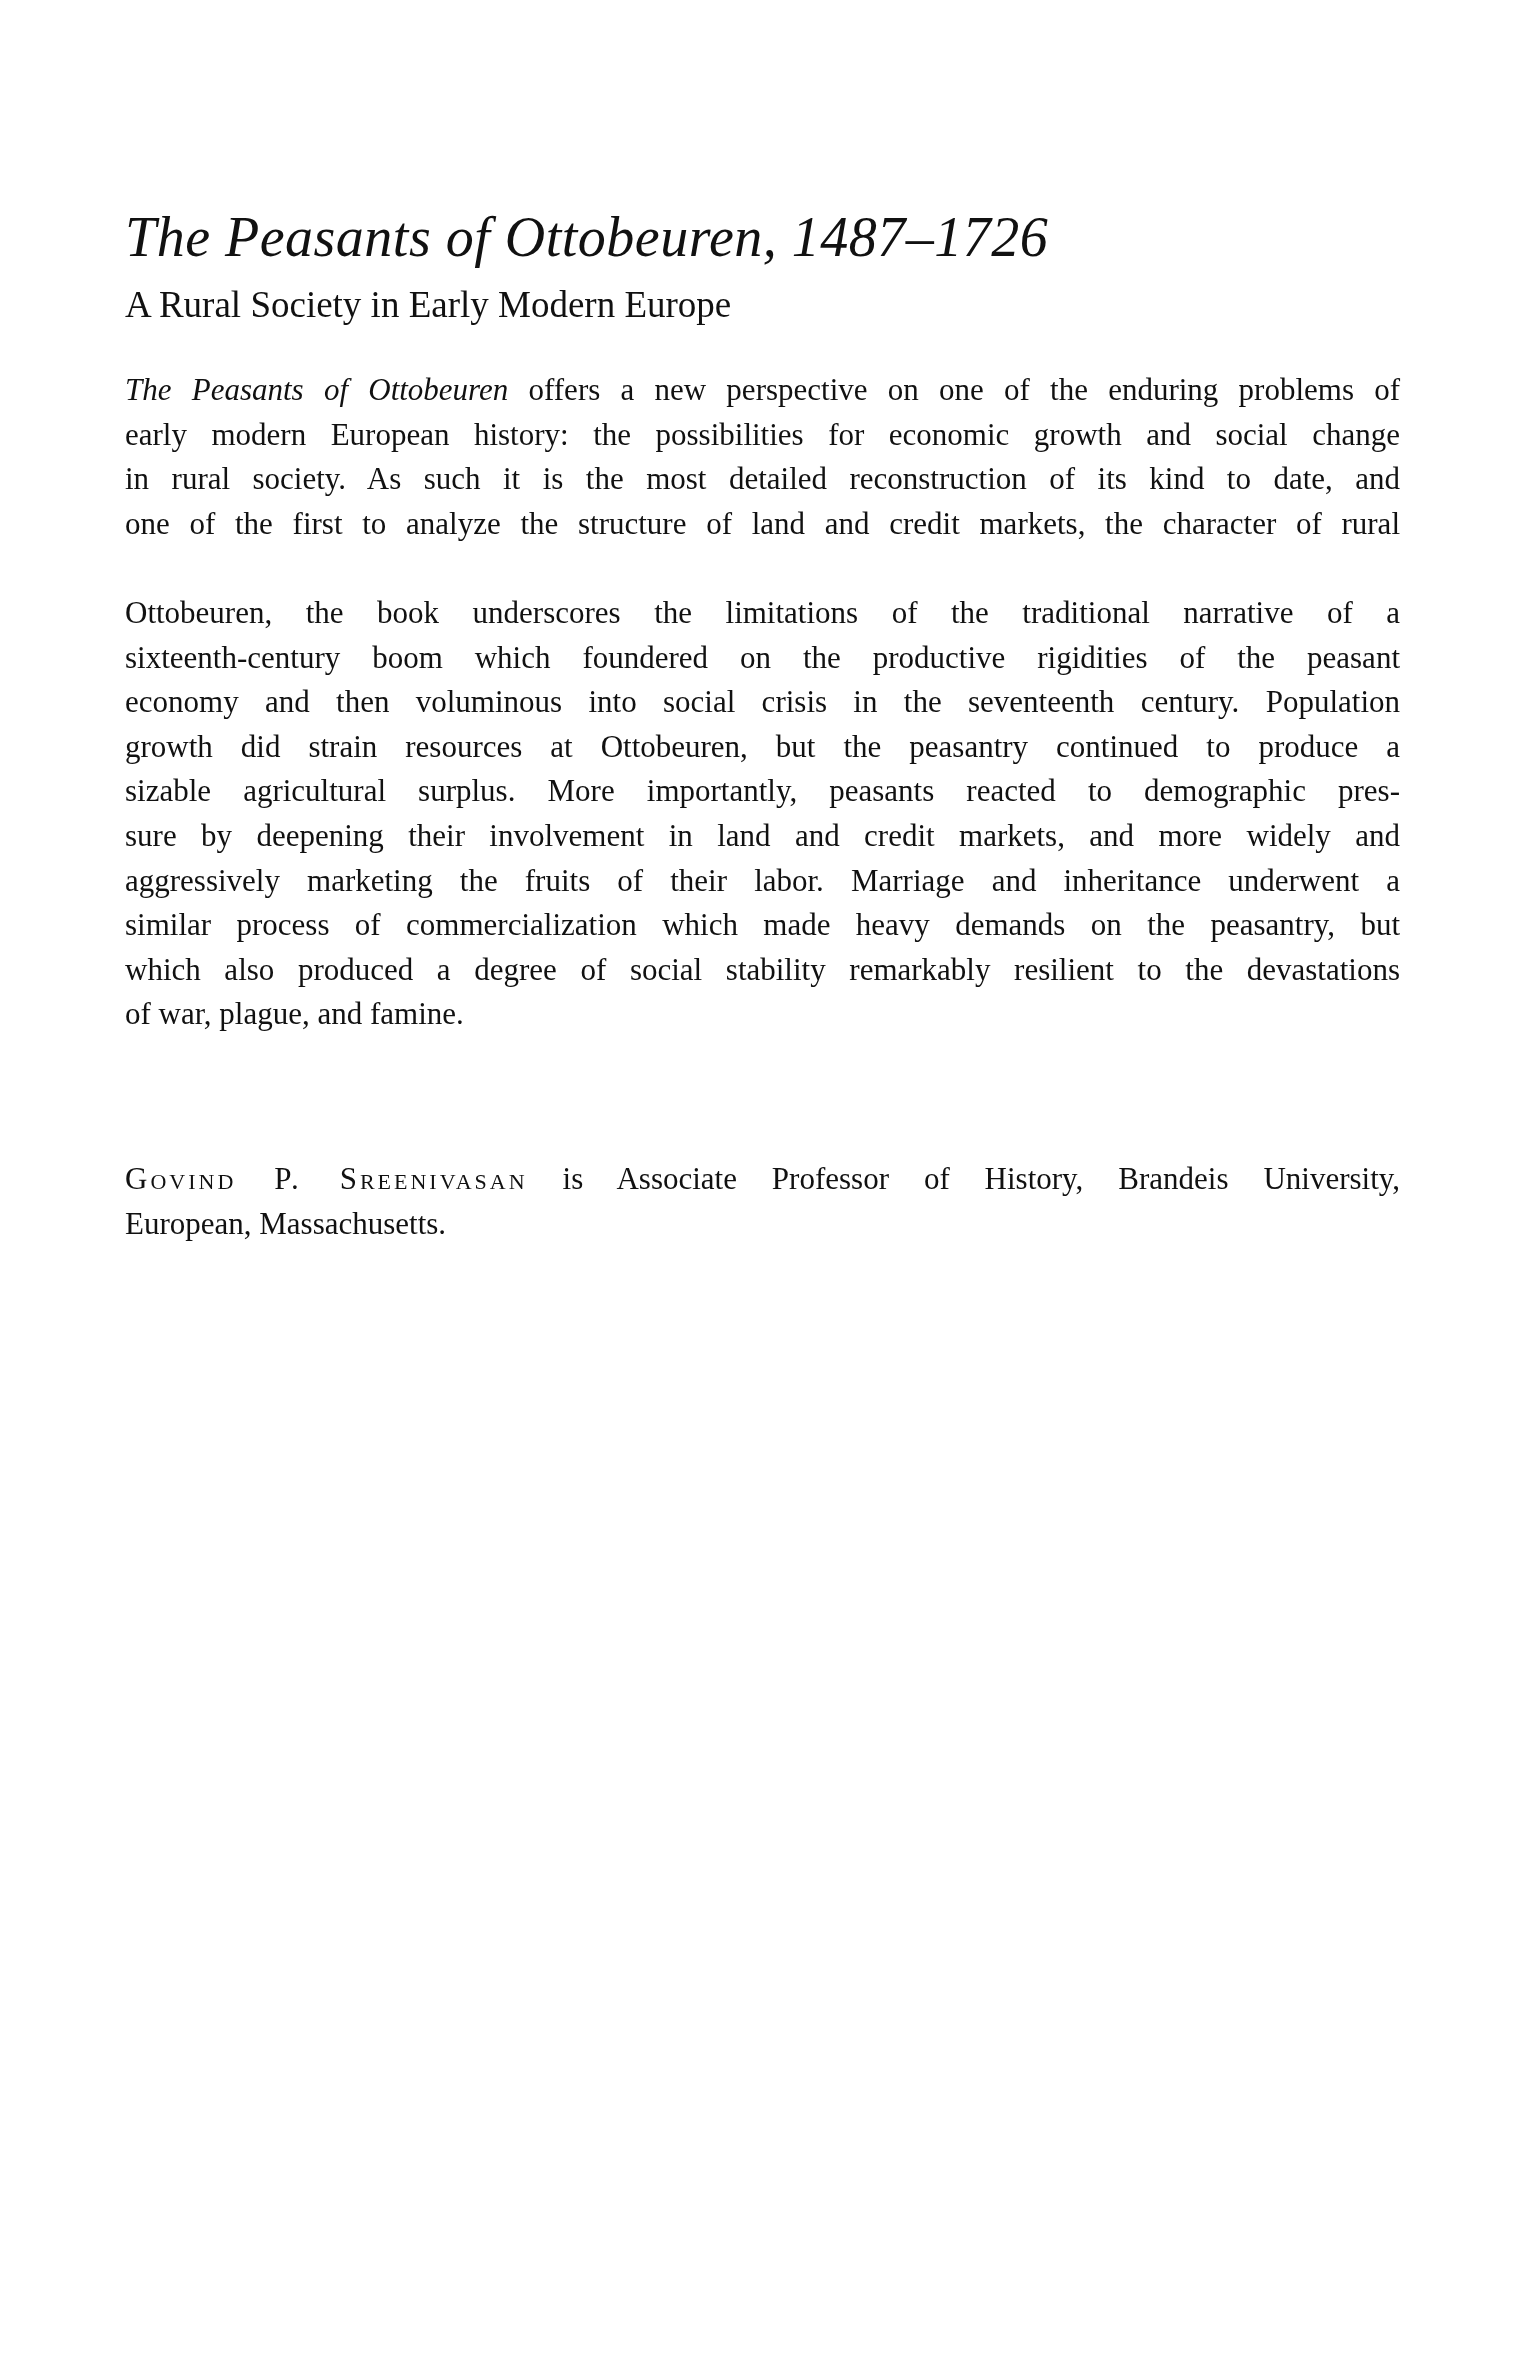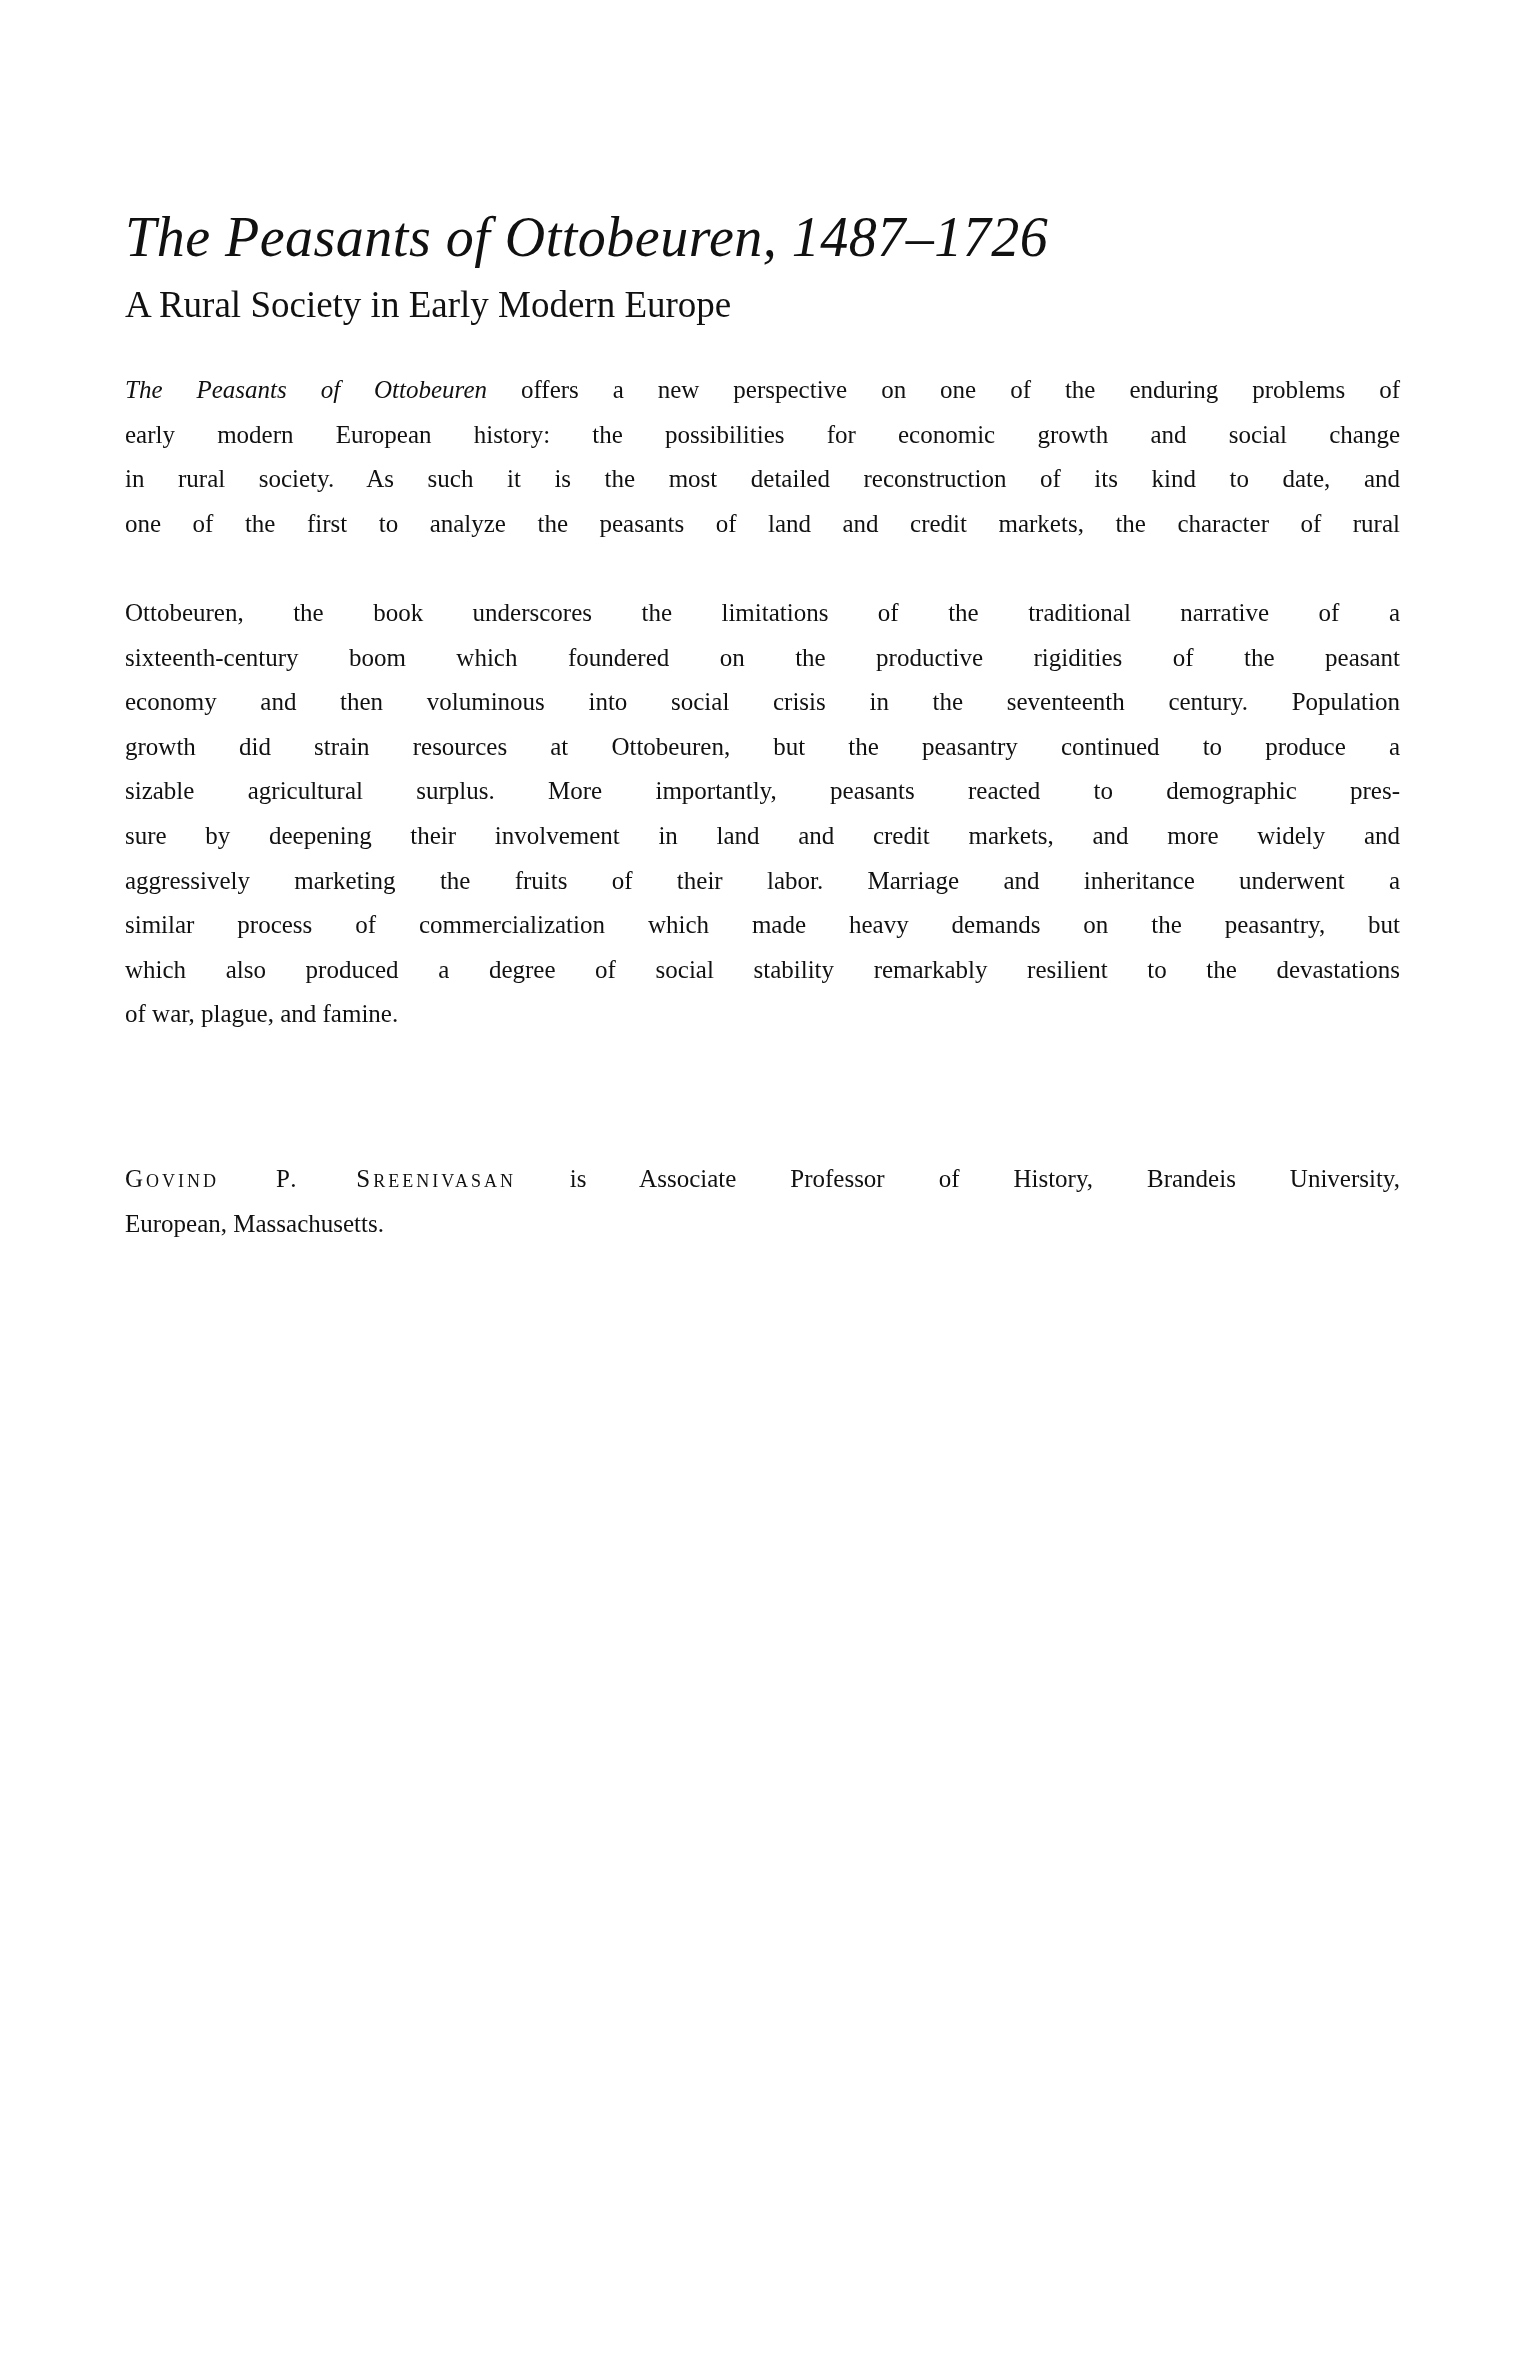--- a/index.html
+++ b/index.html
@@ -3,21 +3,21 @@
 <meta charset="utf-8">
 <style>
   html, body { margin: 0; padding: 0; background: #ffffff; }
   body { width: 1529px; height: 2371px; position: relative; overflow: hidden;
          font-family: "Liberation Serif", "DejaVu Serif", serif; color: #111111; }
   .page { position: absolute; left: 0; top: 0; width: 1529px; height: 2371px; background: #ffffff; }
   .title { position: absolute; left: 125px; top: 205px; font-size: 56px; font-style: italic;
            line-height: 64px; white-space: nowrap; letter-spacing: 0.5px; }
   .subtitle { position: absolute; left: 125px; top: 283px; font-size: 37px; 
               line-height: 44px; white-space: nowrap; }
-  .body { position: absolute; left: 125px; width: 1275px; font-size: 25px; line-height: 44.6px; }
+  .body { position: absolute; left: 125px; width: 1275px; font-size: 31px; line-height: 44.6px; }
   .line { display: block; height: 44.6px; white-space: nowrap; text-align: justify;
           text-align-last: justify; overflow: visible; }
   .line.last { text-align-last: left; }
   .line.indent { padding-left: 30px; }
   .it { font-style: italic; }
   .sc { font-variant: small-caps; letter-spacing: 3px; }
   .p1 { top: 368px; }
   .p2 { top: 591px; }
   .bio { top: 1157px; }
 </style>
@@ -26,21 +26,21 @@
 
 <div class="page">
 
   <div class="title">The Peasants of Ottobeuren, 1487–1726</div>
   <div class="subtitle">A Rural Society in Early Modern Europe</div>
 
   <div class="body p1">
     <span class="line"><span class="it">The Peasants of Ottobeuren</span><span> offers a new perspective on one of the enduring problems of</span></span>
     <span class="line">early modern European history: the possibilities for economic growth and social change</span>
     <span class="line">in rural society. As such it is the most detailed reconstruction of its kind to date, and</span>
-    <span class="line">one of the first to analyze the peasants of land and credit markets, the character of rural</span>
+    <span class="line">one of the first to analyze the structure of land and credit markets, the character of rural</span>
   </div>
 
   <div class="body p2">
     <span class="line">Ottobeuren, the book underscores the limitations of the traditional narrative of a</span>
     <span class="line">sixteenth-century boom which foundered on the productive rigidities of the peasant</span>
     <span class="line">economy and then voluminous into social crisis in the seventeenth century. Population</span>
     <span class="line">growth did strain resources at Ottobeuren, but the peasantry continued to produce a</span>
     <span class="line">sizable agricultural surplus. More importantly, peasants reacted to demographic pres-</span>
     <span class="line">sure by deepening their involvement in land and credit markets, and more widely and</span>
     <span class="line">aggressively marketing the fruits of their labor. Marriage and inheritance underwent a</span>

